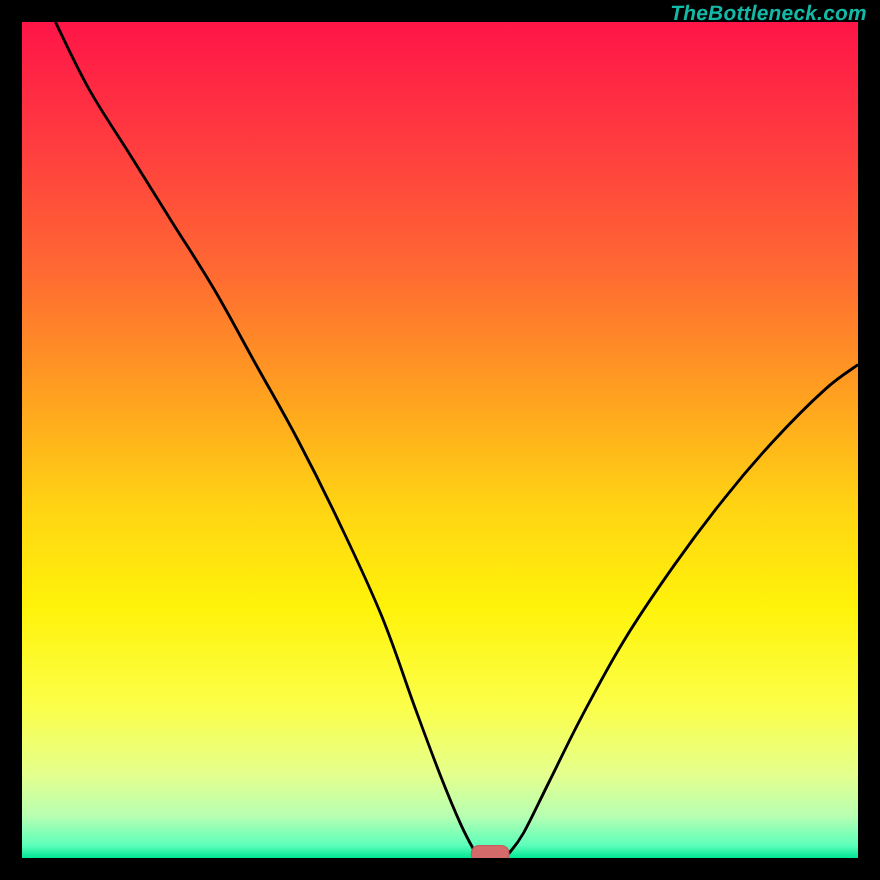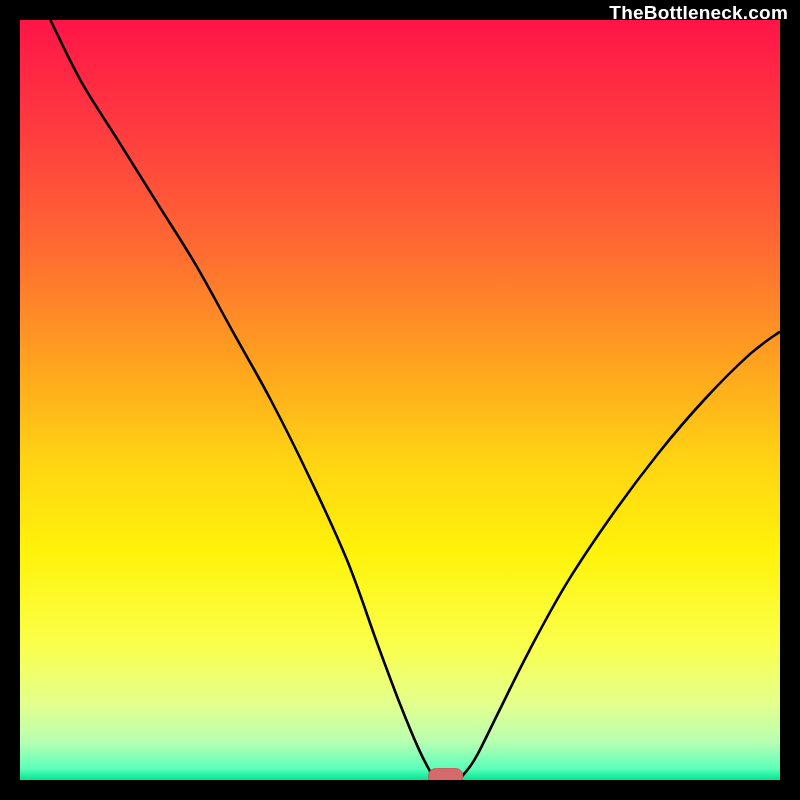--- a/index.html
+++ b/index.html
@@ -23,22 +23,23 @@
     width: 760px;
     height: 760px;
   }
   .attribution {
     position: absolute;
     top: 2px;
     right: 12px;
     font-family: Arial, Helvetica, sans-serif;
     font-size: 19px;
     font-weight: 600;
-    color: #ffffff;
+    color: #14b8a6;
     letter-spacing: 0.2px;
+    font-style: italic;
   }
   svg { display: block; }
 </style>
 </head>
 <body>
 
 <div class="frame">
   <div class="attribution">TheBottleneck.com</div>
 
   <div class="plot">

